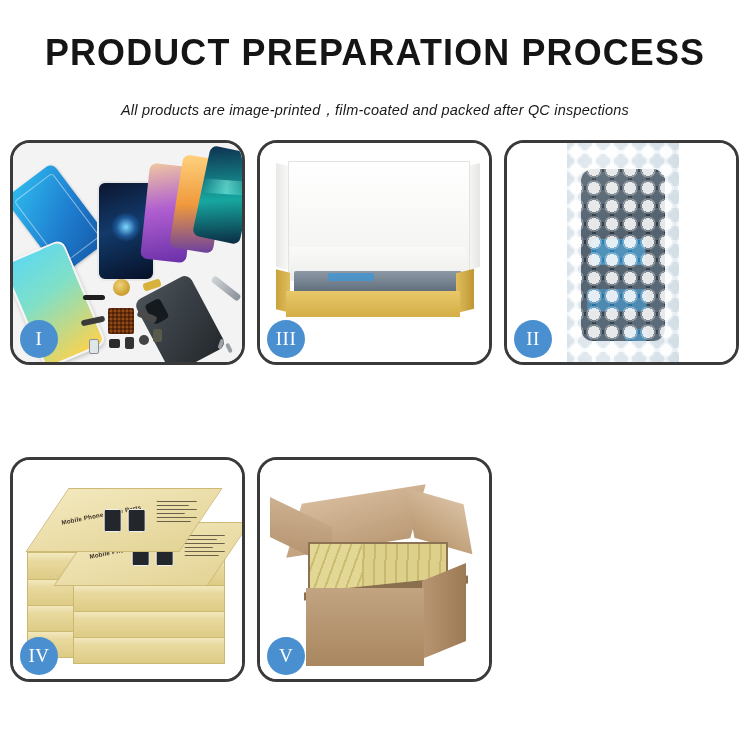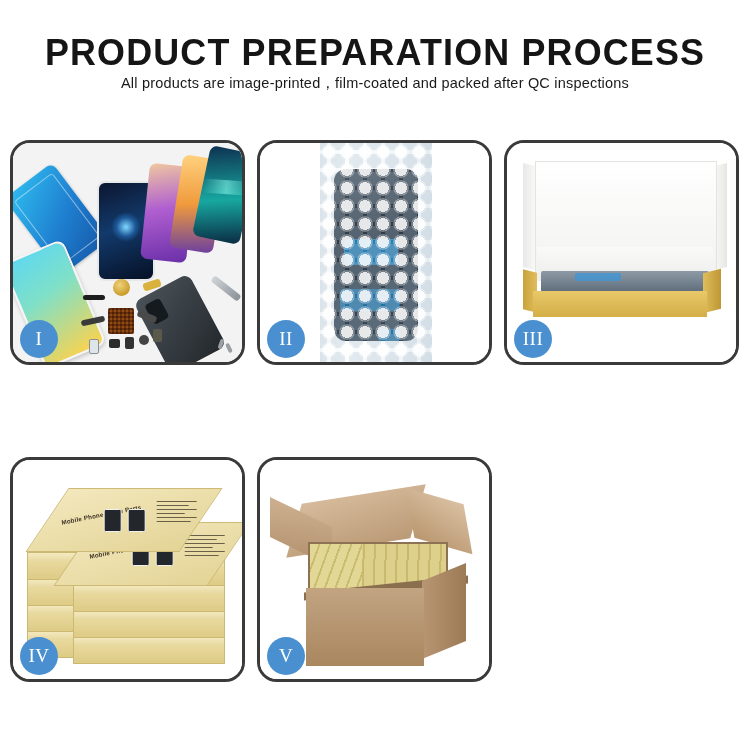--- a/index.html
+++ b/index.html
@@ -11,22 +11,23 @@
   .page{position:relative;width:750px;height:747px;}
 
   
   .header{padding-top:34px;text-align:center;}
   .title{
     font-size:37px;font-weight:600;color:#151515;
     letter-spacing:1.2px;line-height:1;
     transform:scaleX(0.97);
   }
   .subtitle{
-    margin-top:3px;font-size:14.5px;color:#1a1a1a;
+    margin-top:30px;font-size:14.5px;color:#1a1a1a;
     letter-spacing:0.2px;
+    font-style:italic;
   }
 
   
   .grid{
     position:absolute;left:10px;top:140px;
     width:730px;
     display:grid;
     grid-template-columns:repeat(3,235px);
     grid-template-rows:225px 225px;
     column-gap:12px;row-gap:92px;
@@ -363,44 +364,44 @@
         <div class="part pt-batt"></div>
         <div class="part pt-sim"></div>
         <div class="part pt-scr1"></div>
         <div class="part pt-scr2"></div>
         <div class="part pt-tool"></div>
       </div>
       <div class="badge">I</div>
     </div>
 
     <div class="panel">
-      <div class="stage p2">
-        <div class="wrap-sheet"></div>
-        <div class="wrap-item"></div>
-        <div class="wrap-blue1"></div>
-        <div class="wrap-blue2"></div>
-        <div class="wrap-blue3"></div>
-        <div class="bubbles2"></div>
-        <div class="bubbles"></div>
-      </div>
-      <div class="badge">II</div>
-    </div>
-
-    <div class="panel">
       <div class="stage p3">
         <div class="b3-lidL"></div>
         <div class="b3-lidR"></div>
         <div class="b3-lid"></div>
         <div class="b3-foam"></div>
         <div class="b3-content"></div>
         <div class="b3-sideL"></div>
         <div class="b3-sideR"></div>
         <div class="b3-front"></div>
       </div>
       <div class="badge">III</div>
+    </div>
+
+    <div class="panel">
+      <div class="stage p2">
+        <div class="wrap-sheet"></div>
+        <div class="wrap-item"></div>
+        <div class="wrap-blue1"></div>
+        <div class="wrap-blue2"></div>
+        <div class="wrap-blue3"></div>
+        <div class="bubbles2"></div>
+        <div class="bubbles"></div>
+      </div>
+      <div class="badge">II</div>
     </div>
 
     <div class="panel">
       <div class="stage p4">
         <div class="stack">
           <div class="sbox" style="left:4px;top:150px;">
               <div class="edge"></div>
             </div>
           <div class="sbox" style="left:50px;top:156px;">
               <div class="edge"></div>

